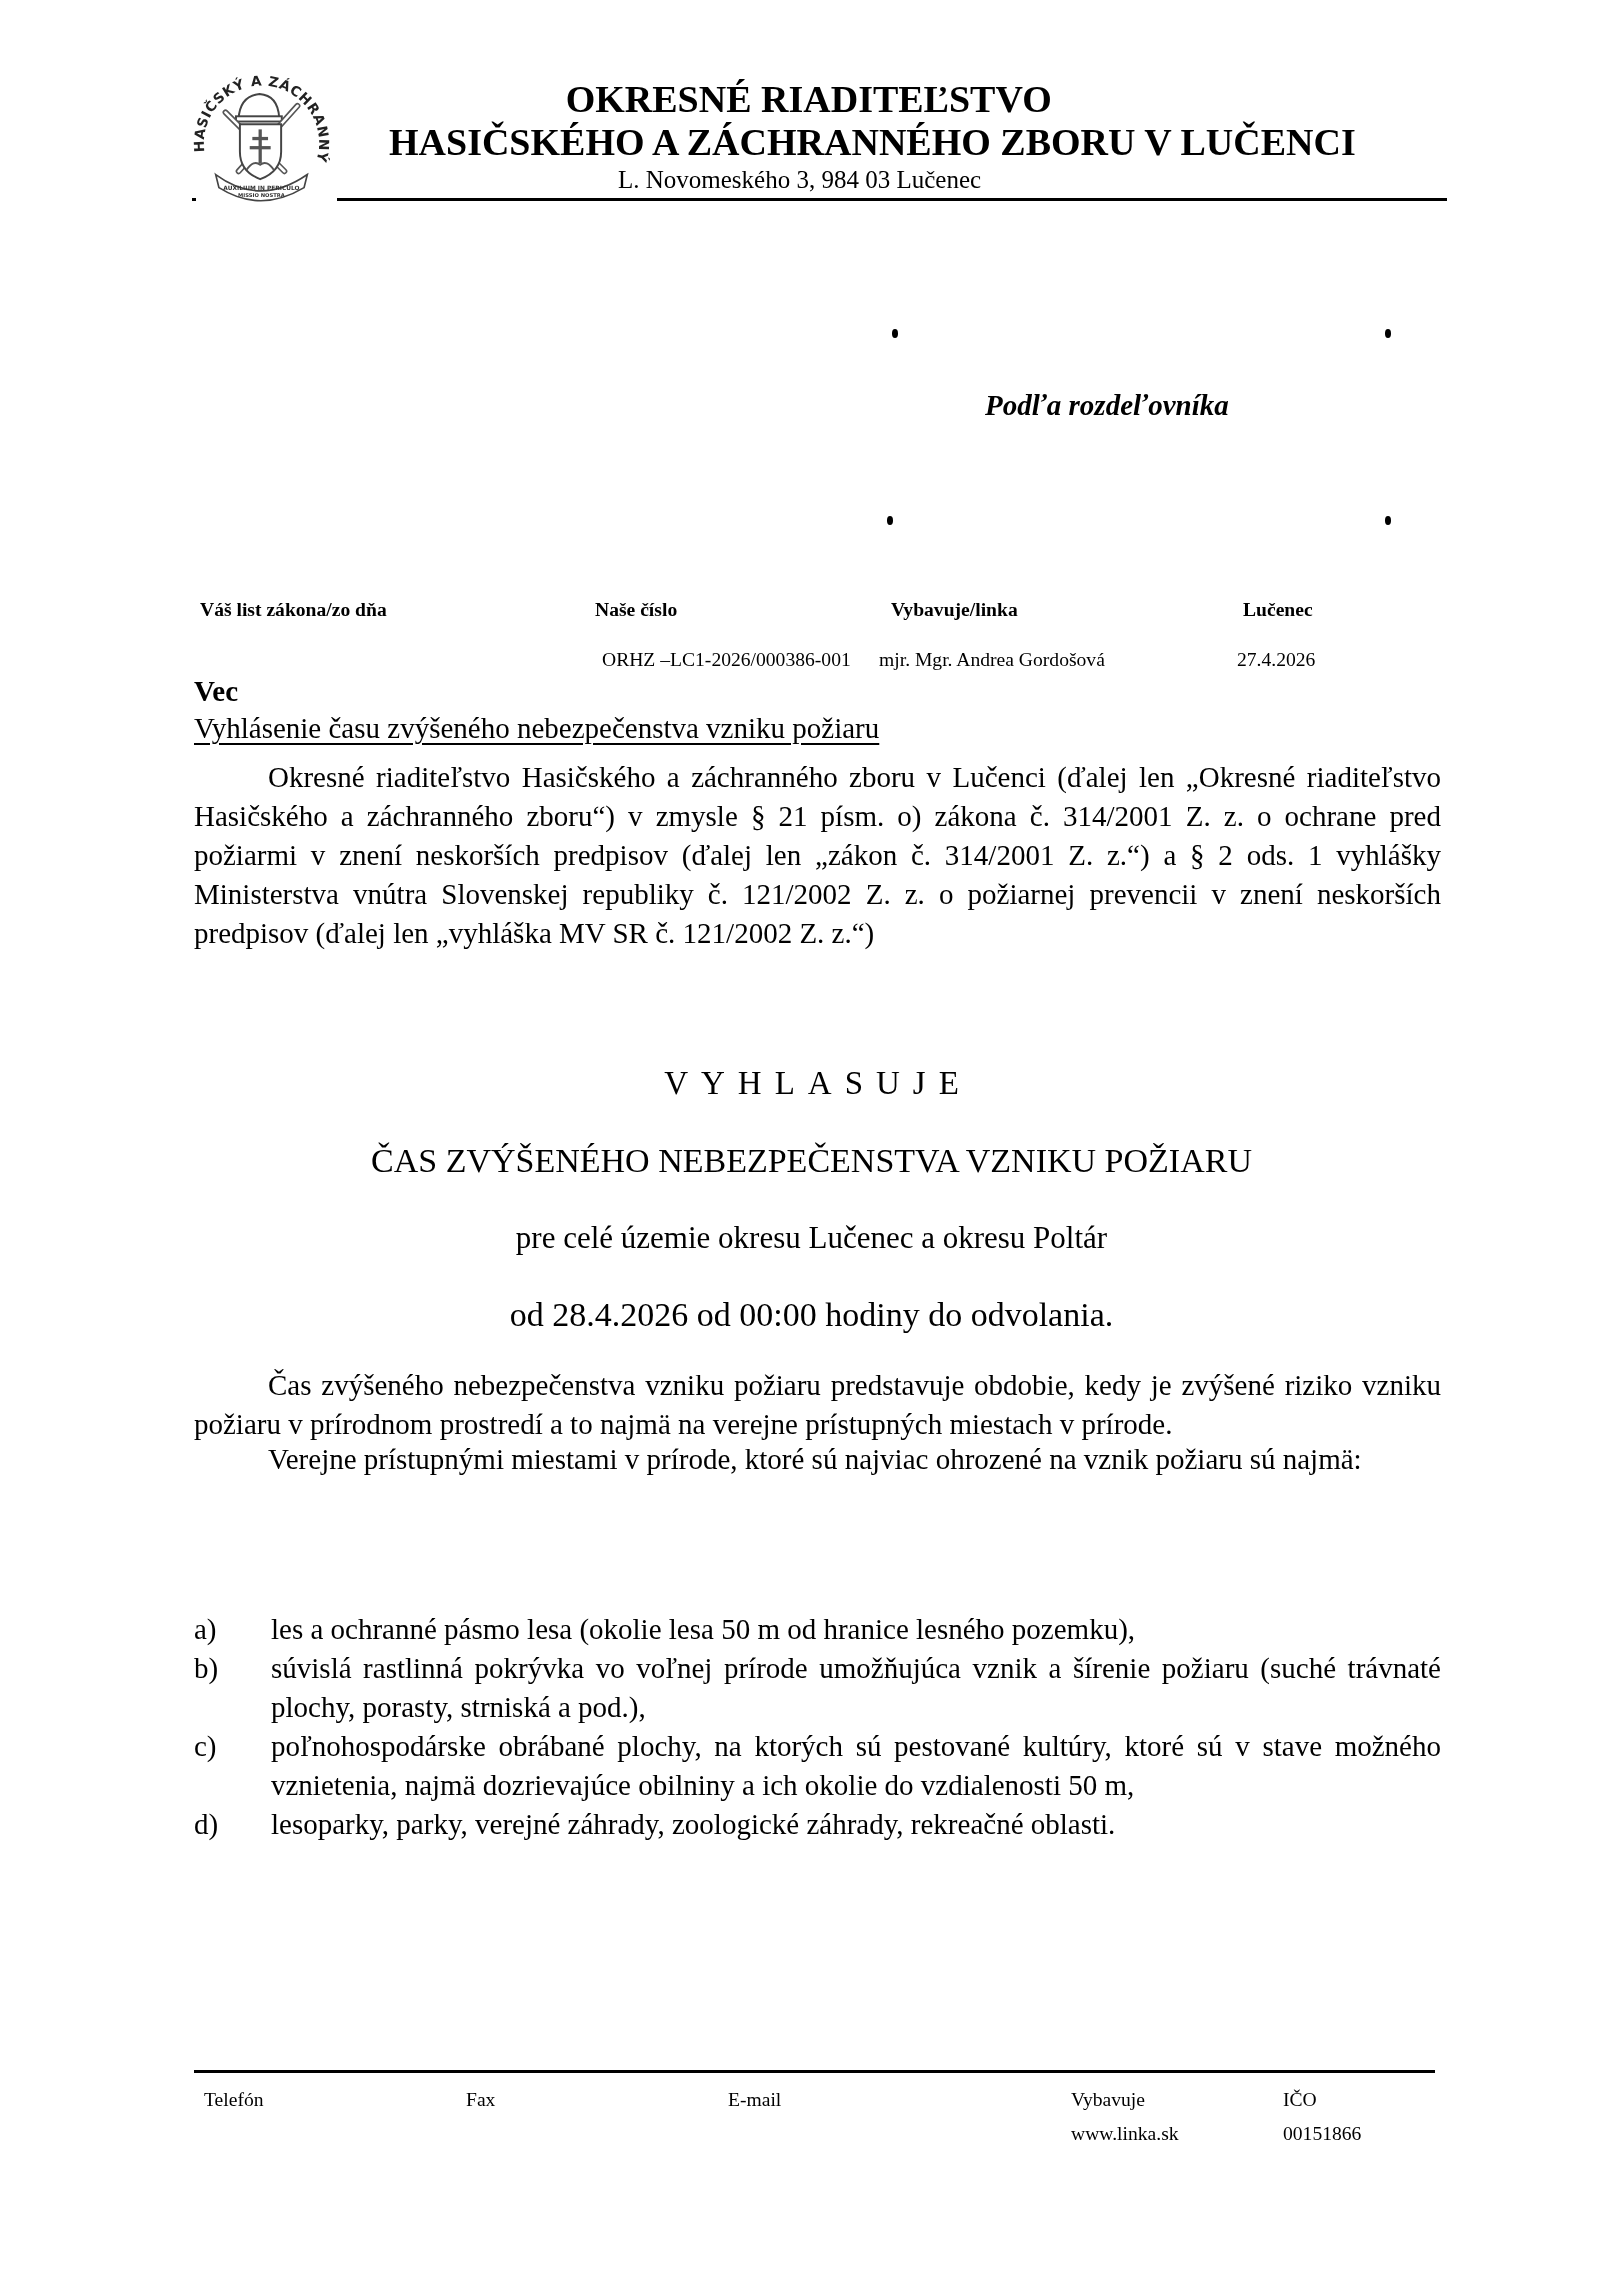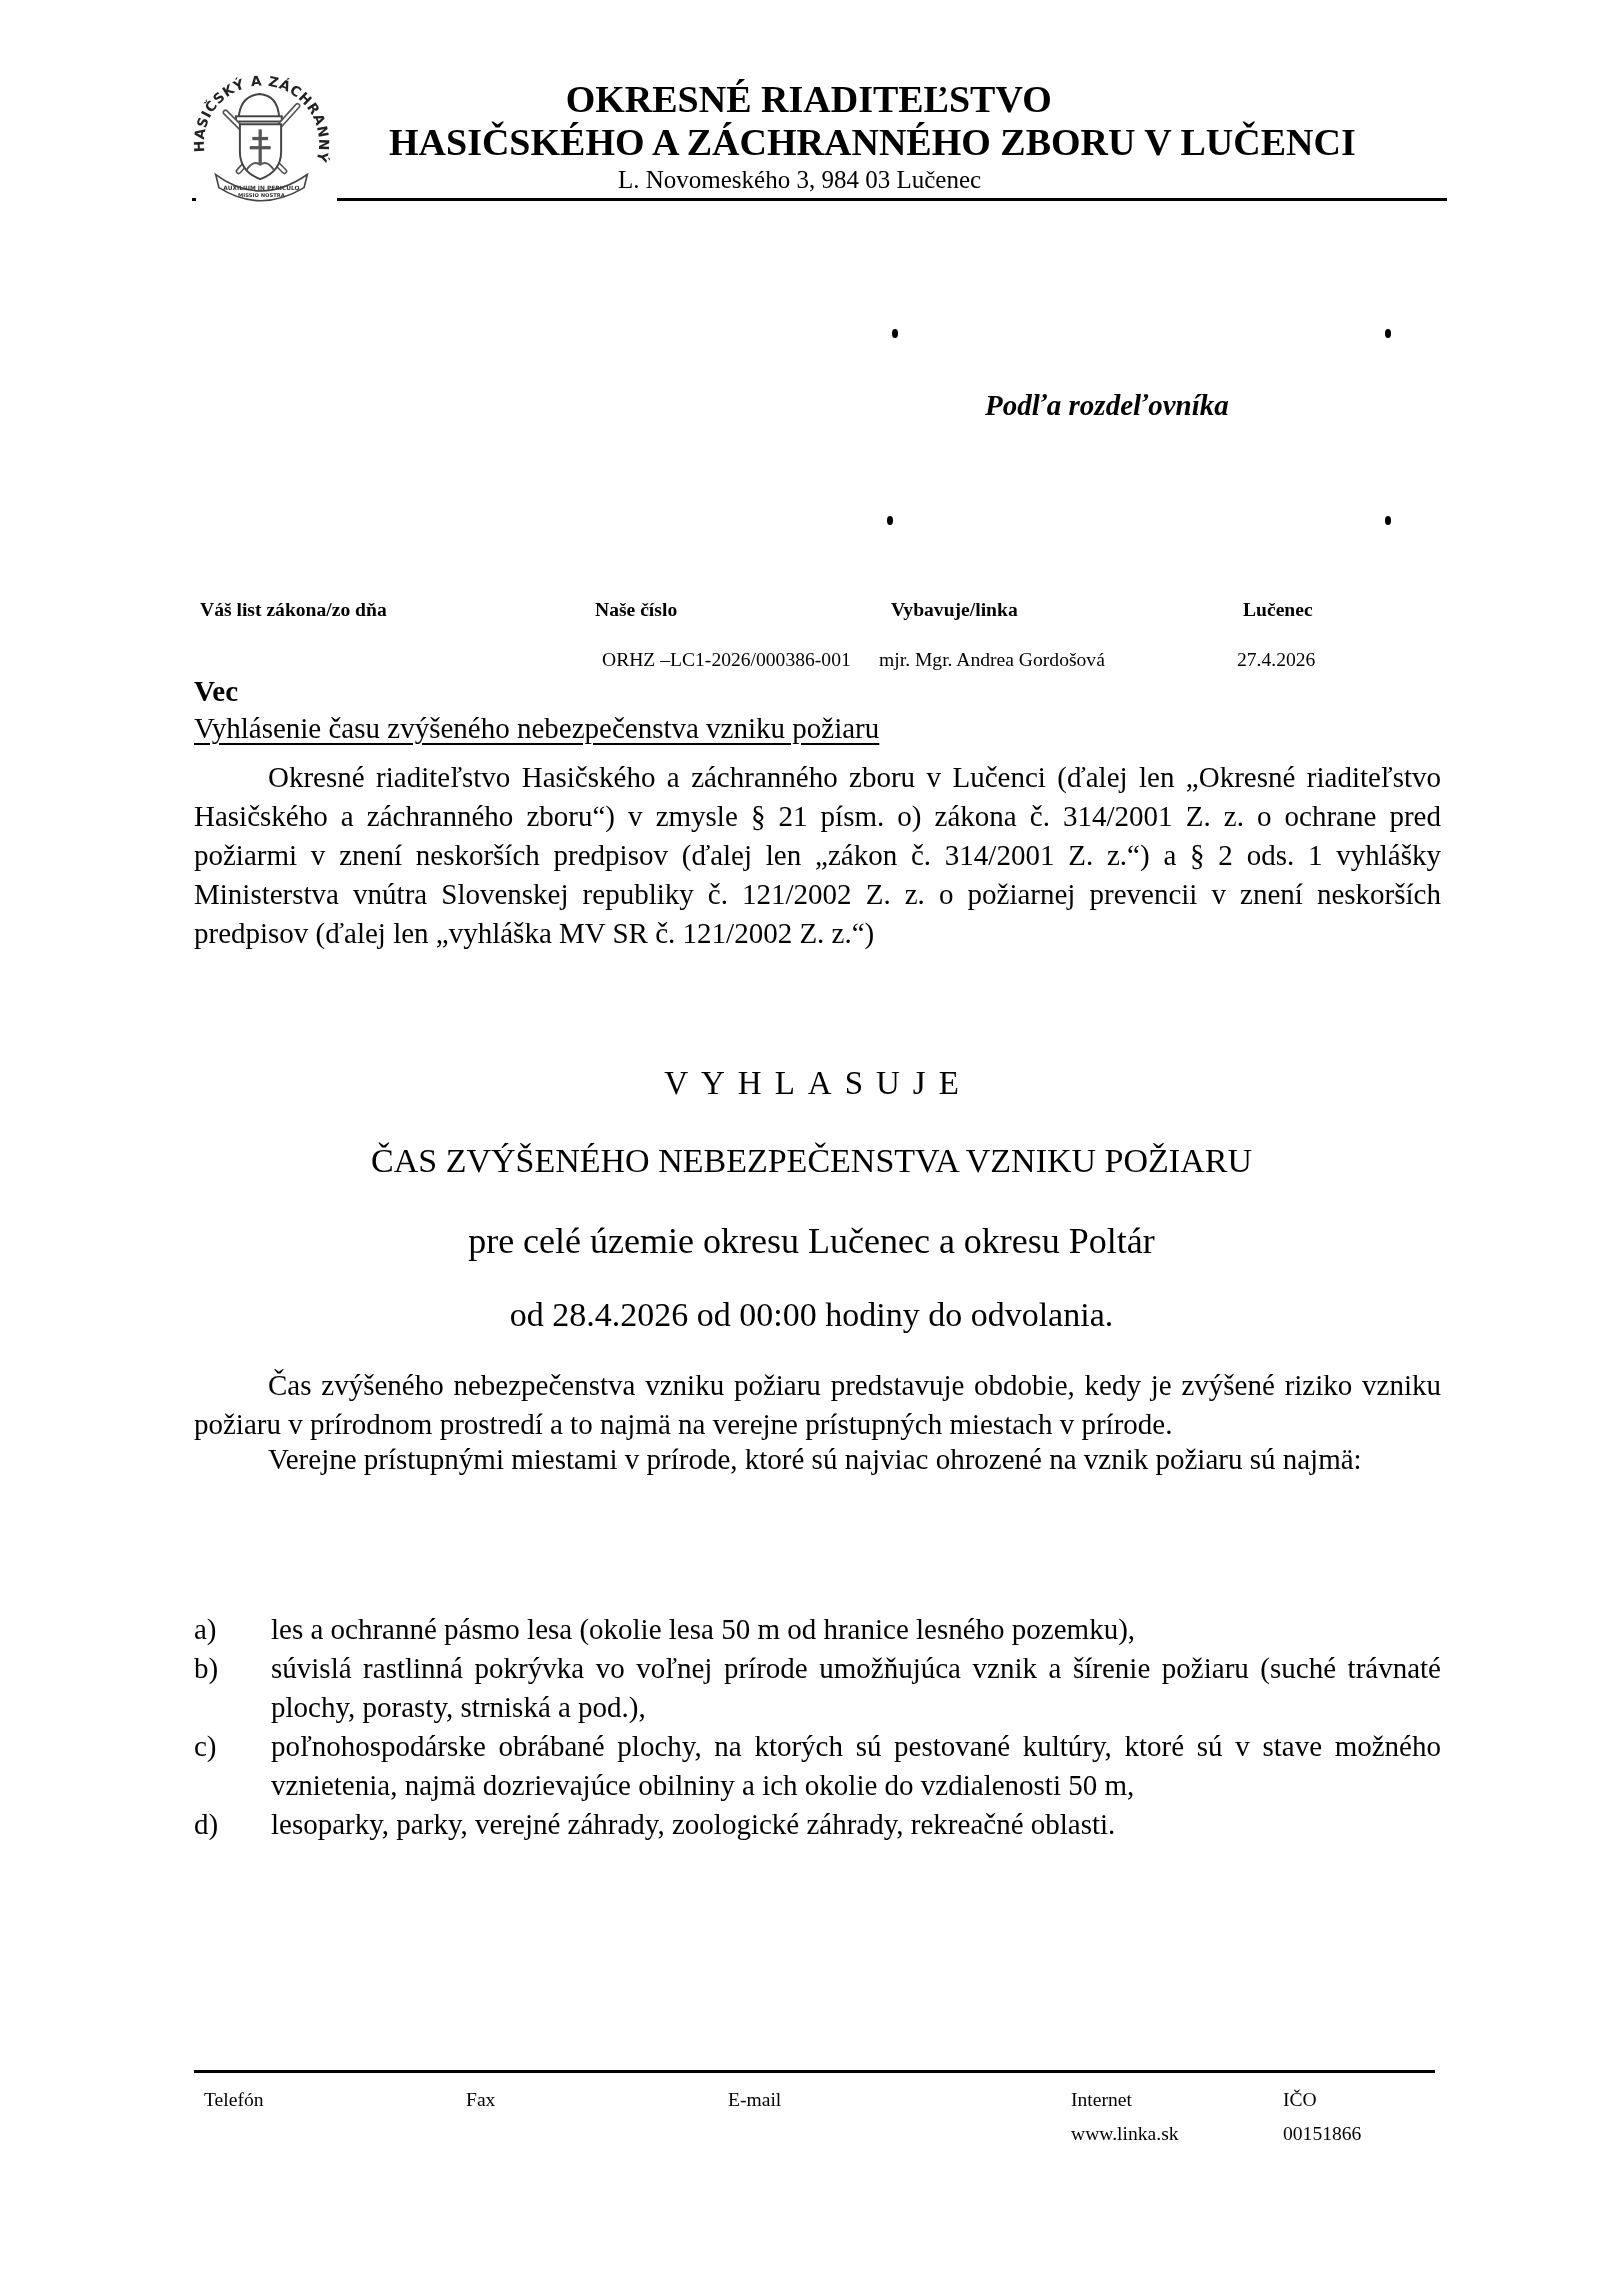--- a/index.html
+++ b/index.html
@@ -27,21 +27,21 @@
   .vec { left:194px; top:675px; font-size:29px; font-weight:bold; }
   .subject { left:194px; top:712px; font-size:29px; text-decoration:underline; text-decoration-thickness:2px; text-underline-offset:5.2px; white-space:nowrap; }
 
   .body-text { left:194px; width:1247px; font-size:29px; line-height:39px; text-align:justify; }
   .indent { text-indent:74px; }
 
   .center { left:0; width:1623px; text-align:center; font-weight:normal; white-space:nowrap; }
   .declare { top:1065px; font-size:33px; letter-spacing:13px; }
   .declare span { display:inline-block; padding-left:13px; }
   .heading1 { top:1142px; font-size:34px; }
-  .heading2 { top:1220px; font-size:36px; }
+  .heading2 { top:1220px; font-size:31px; }
   .heading3 { top:1296px; font-size:34px; }
 
   .list { left:194px; width:1247px; font-size:29px; line-height:39px; }
   .list-item { display:flex; }
   .list-marker { width:77px; flex:none; }
   .list-text { flex:1; text-align:justify; }
 
   
   .ftr-rule { left:194px; top:2070px; width:1241px; height:2.6px; background:#000; }
   .ftr { font-size:19.6px; white-space:nowrap; }
@@ -129,17 +129,17 @@
   <div class="list-item">
     <span class="list-marker">d)</span>
     <span class="list-text">lesoparky, parky, verejné záhrady, zoologické záhrady, rekreačné oblasti.</span>
   </div>
 </div>
 
 <div class="abs ftr-rule"></div>
 <div class="abs ftr" style="left:204px;top:2089px;">Telefón</div>
 <div class="abs ftr" style="left:466px;top:2089px;">Fax</div>
 <div class="abs ftr" style="left:728px;top:2089px;">E-mail</div>
-<div class="abs ftr" style="left:1071px;top:2089px;">Internet</div>
+<div class="abs ftr" style="left:1071px;top:2089px;">Vybavuje</div>
 <div class="abs ftr" style="left:1283px;top:2089px;">IČO</div>
 <div class="abs ftr" style="left:1071px;top:2123px;">www.linka.sk</div>
 <div class="abs ftr" style="left:1283px;top:2123px;">00151866</div>
 
 
 </body></html>

